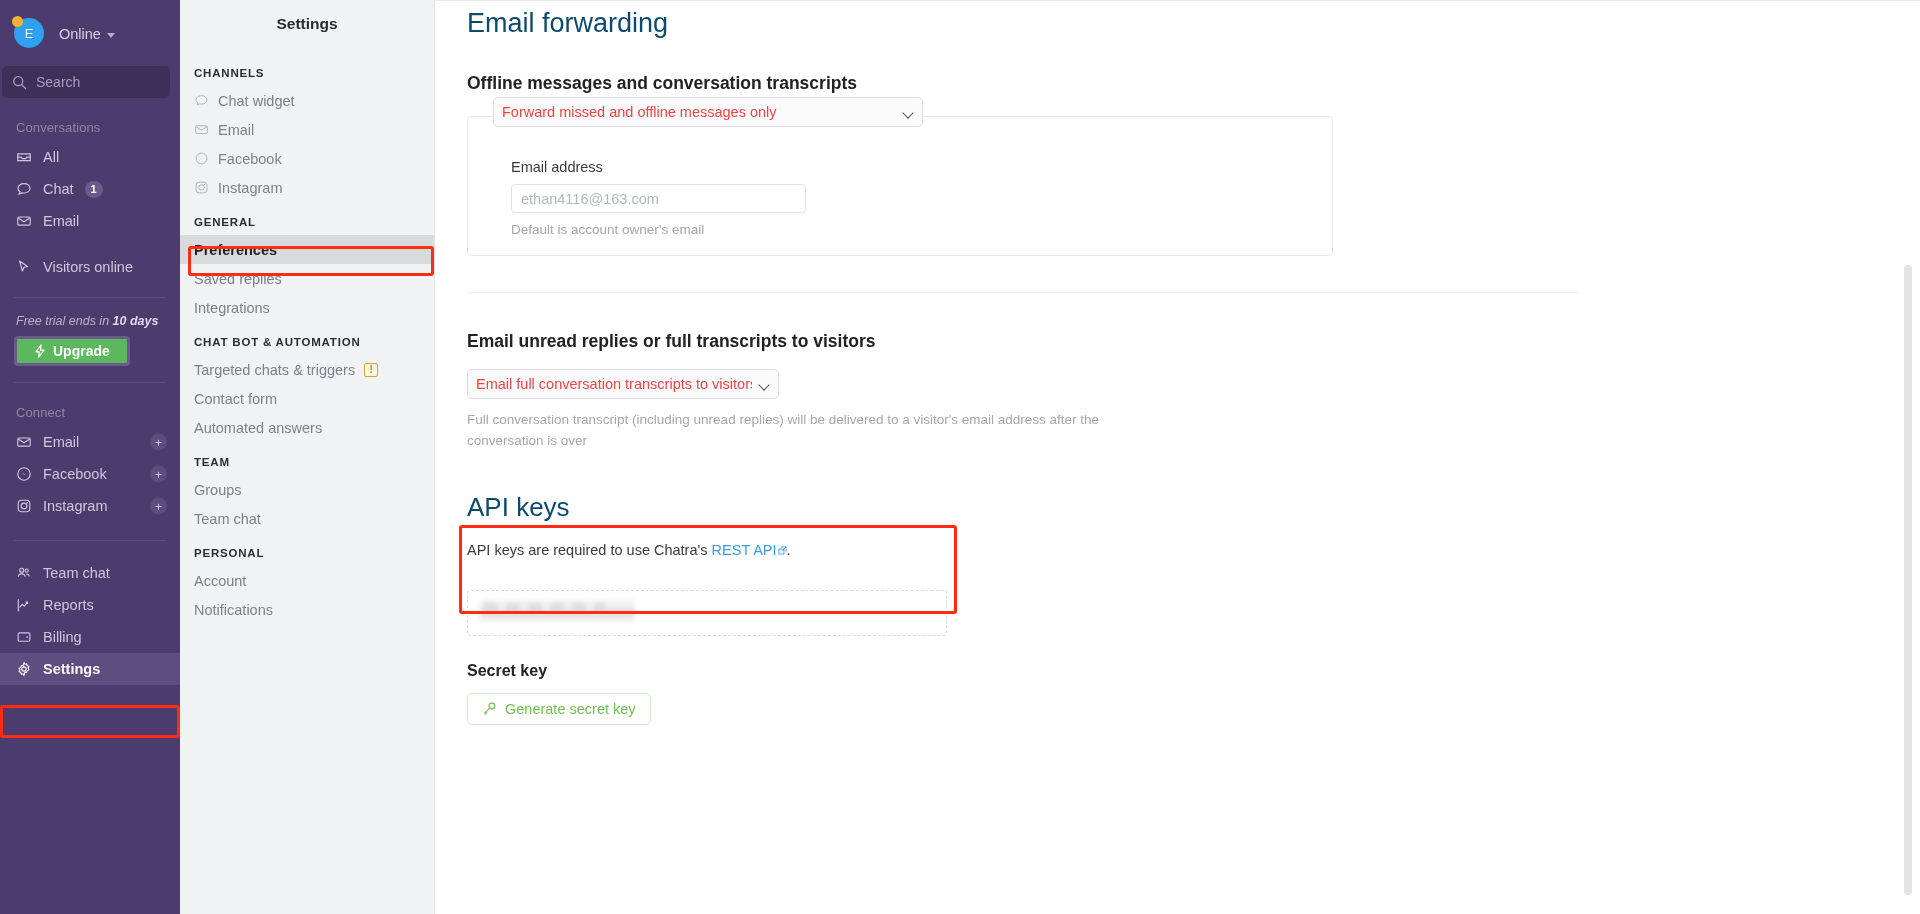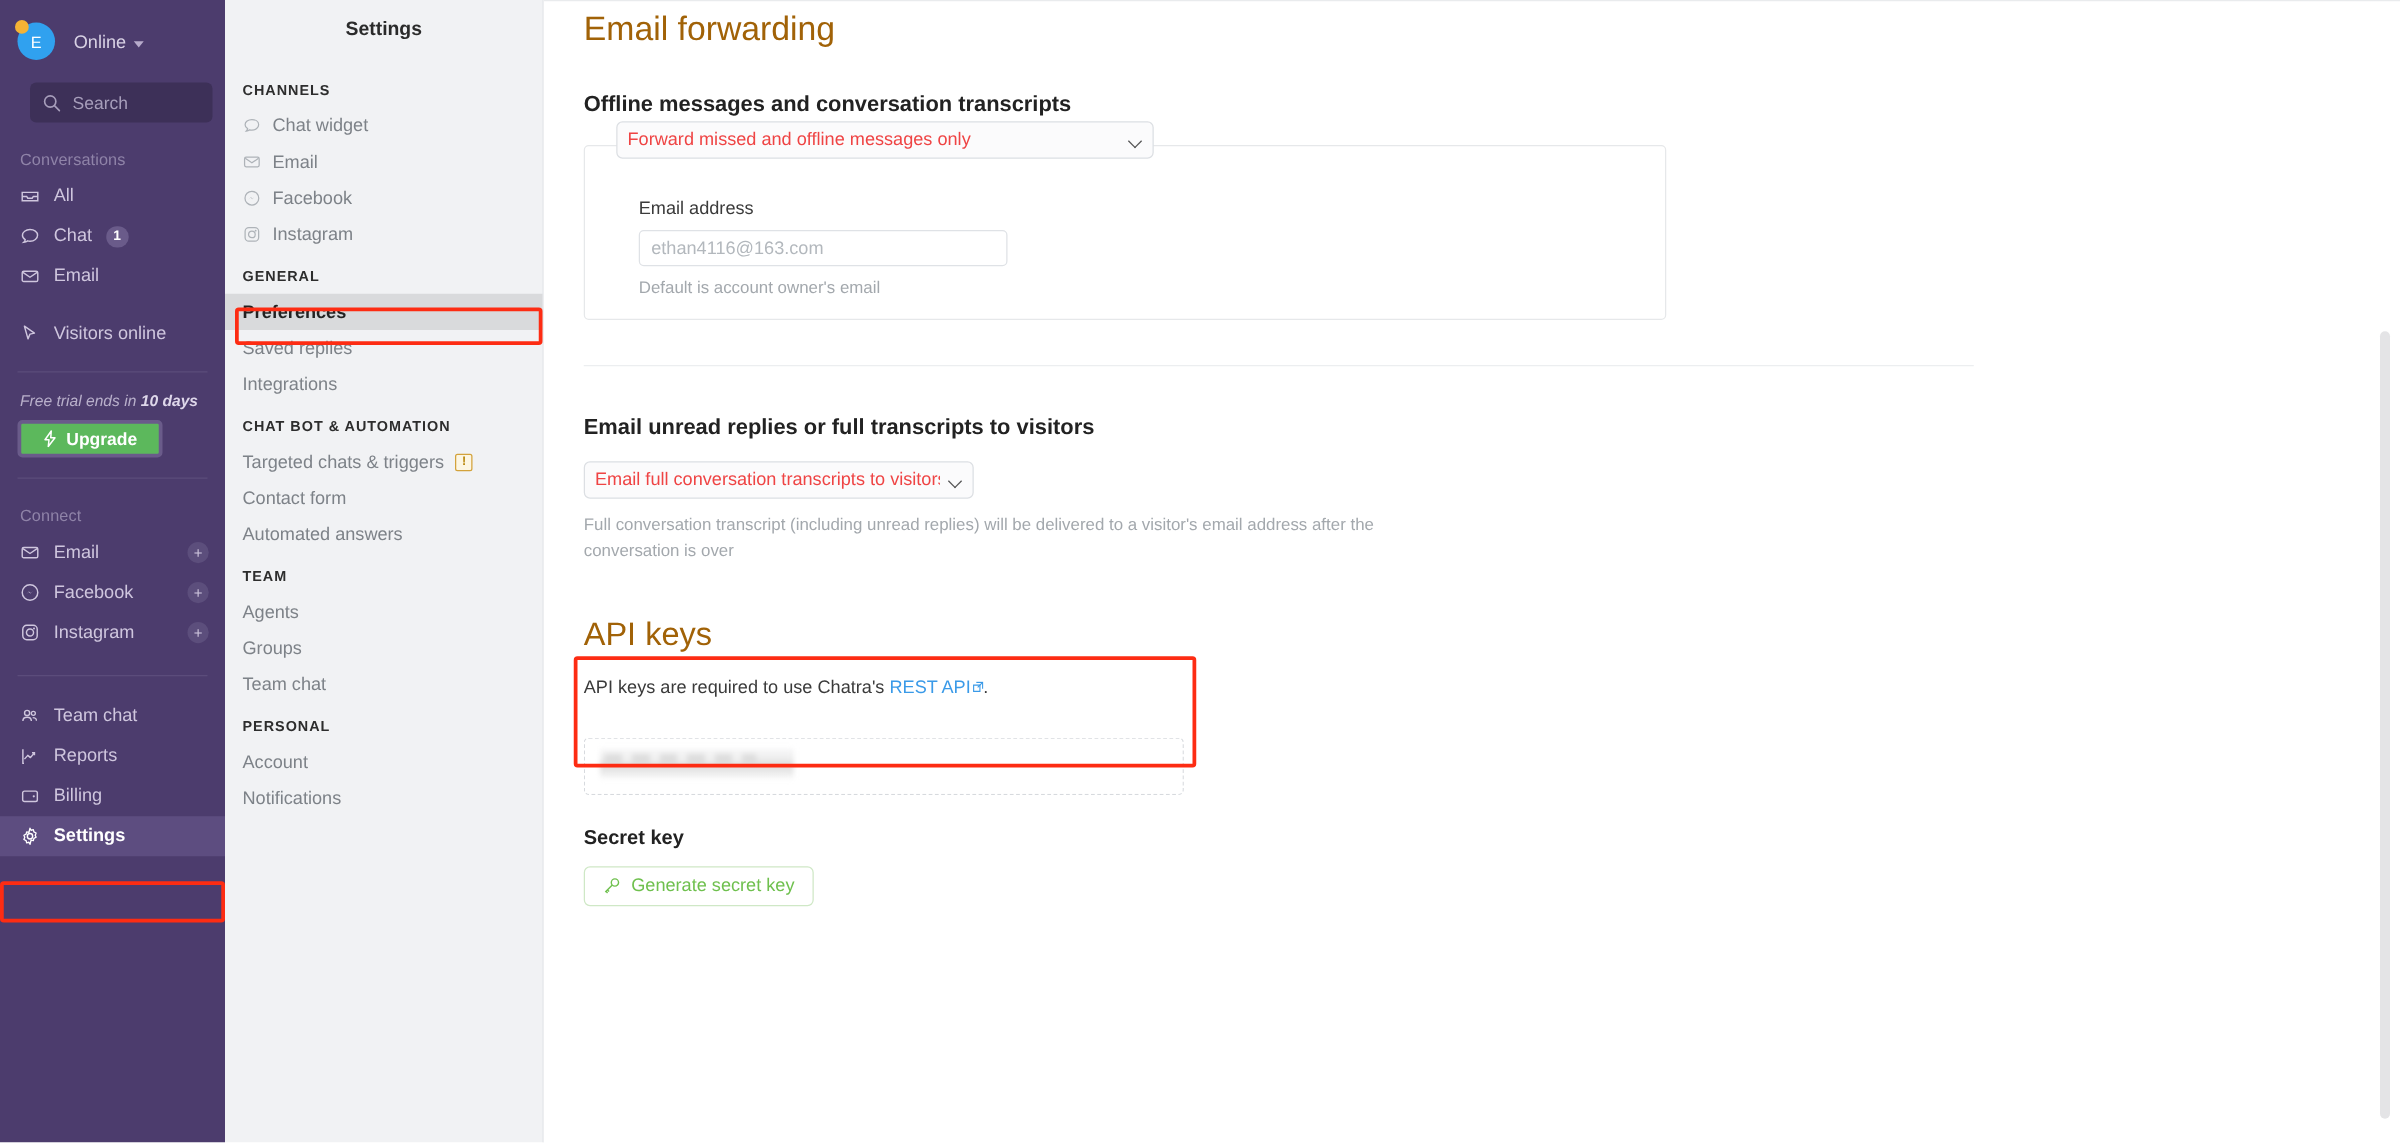--- a/index.html
+++ b/index.html
@@ -41,21 +41,21 @@
   .profile-status {
     margin-left: 13px; color: #d8d1e4; font-size: 14.5px;
     display: flex; align-items: center; gap: 6px;
   }
   .caret-down {
     width: 0; height: 0; border-left: 4px solid transparent;
     border-right: 4px solid transparent; border-top: 5px solid #b7abcb;
     margin-top: 2px;
   }
   .search-box {
-    margin: 6px 10px 0 24px;
+    margin: 6px 10px 0 2px;
     height: 32px; border-radius: 5px;
     background: #3d3058;
     display: flex; align-items: center;
     padding: 0 10px; gap: 9px;
     color: #a79ebb; font-size: 14px;
   }
   .icon { display: inline-flex; align-items: center; justify-content: center; }
   .rail-section-label {
     color: #8f83a8; font-size: 13px;
     padding: 22px 0 6px 16px; letter-spacing: .1px;
@@ -136,21 +136,21 @@
   
   .main {
     flex: 1; height: 914px; background: #fff;
     position: relative; overflow: hidden;
   }
   .content {
     padding: 0 0 0 0;
     position: relative;
   }
   h1.section-h1 {
-    font-size: 27px; font-weight: normal; color: #a16207;
+    font-size: 27px; font-weight: normal; color: #0c4a6e;
     margin: 0; padding: 0 0 0 0; line-height: 1;
   }
   h2.section-h2 {
     font-size: 17.5px; font-weight: bold; color: #222;
     margin: 0;
   }
   .panel {
     border: 1px solid #e6e8ea; border-radius: 4px;
     background: #fff;
   }
@@ -441,23 +441,20 @@
       <span class="warn-badge">!</span>
     </div>
     <div class="nav-item">
       <span>Contact form</span>
     </div>
     <div class="nav-item">
       <span>Automated answers</span>
     </div>
 
     <div class="nav-group-label">TEAM</div>
-    <div class="nav-item">
-      <span>Agents</span>
-    </div>
     <div class="nav-item">
       <span>Groups</span>
     </div>
     <div class="nav-item">
       <span>Team chat</span>
     </div>
 
     <div class="nav-group-label">PERSONAL</div>
     <div class="nav-item">
       <span>Account</span>

